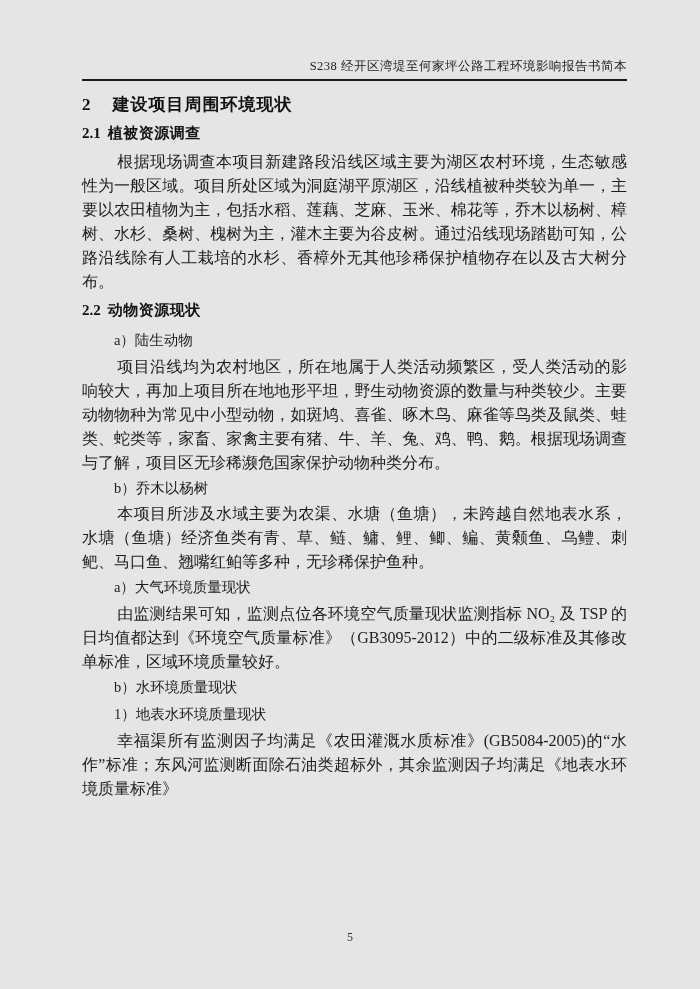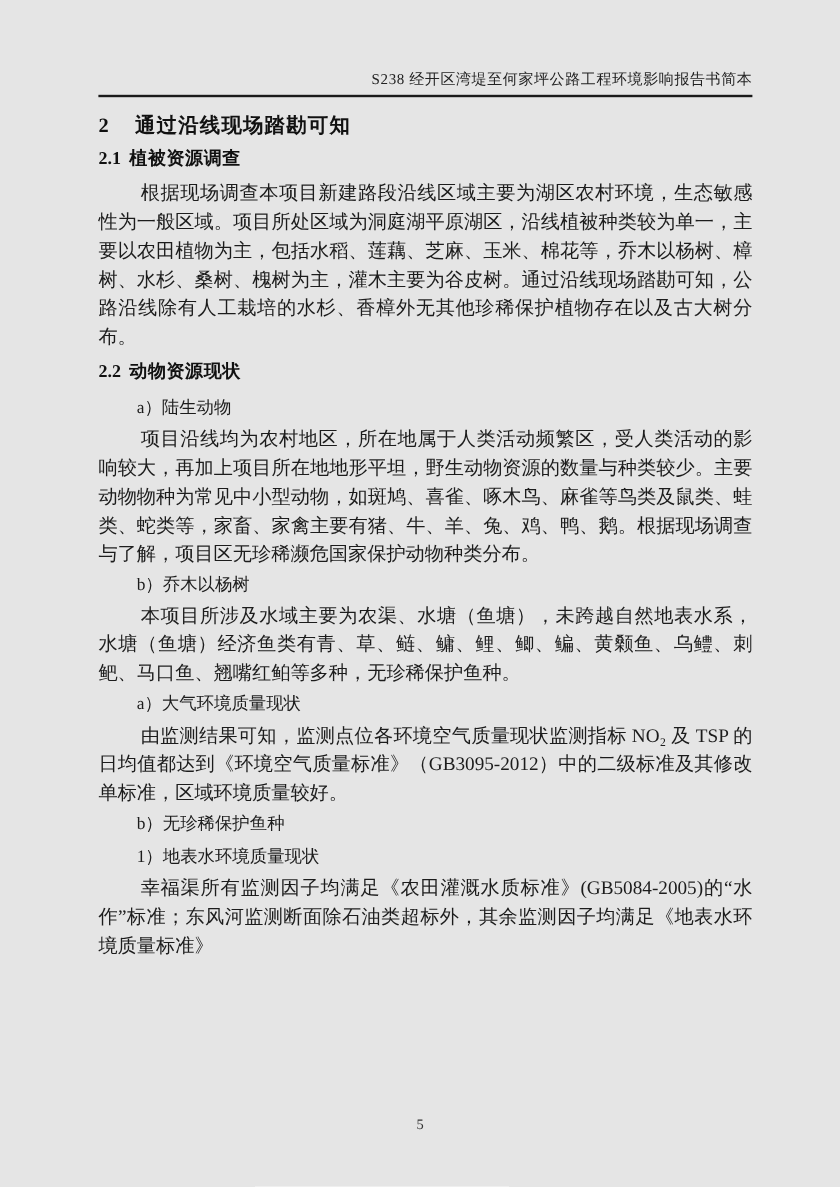--- a/index.html
+++ b/index.html
@@ -89,37 +89,37 @@
 </style>
 </head>
 <body>
 
 <div class="page">
 
   <div class="page-header-title">S238 经开区湾堤至何家坪公路工程环境影响报告书简本</div>
   <hr class="header-rule">
 
   <h1 class="chapter-heading">
-    <span class="num">2</span><span class="ttl">通过沿线现场踏勘可知</span>
+    <span class="num">2</span><span class="ttl">建设项目周围环境现状</span>
   </h1>
 
   <h2 class="section-heading">
     <span class="num">2.1</span><span class="ttl">植被资源调查</span>
   </h2>
   <p class="body-p">根据现场调查本项目新建路段沿线区域主要为湖区农村环境，生态敏感性为一般区域。项目所处区域为洞庭湖平原湖区，沿线植被种类较为单一，主要以农田植物为主，包括水稻、莲藕、芝麻、玉米、棉花等，乔木以杨树、樟树、水杉、桑树、槐树为主，灌木主要为谷皮树。通过沿线现场踏勘可知，公路沿线除有人工栽培的水杉、香樟外无其他珍稀保护植物存在以及古大树分布。</p>
 
   <h2 class="section-heading">
     <span class="num">2.2</span><span class="ttl">动物资源现状</span>
   </h2>
   <p class="sub-heading">a）陆生动物</p>
   <p class="body-p">项目沿线均为农村地区，所在地属于人类活动频繁区，受人类活动的影响较大，再加上项目所在地地形平坦，野生动物资源的数量与种类较少。主要动物物种为常见中小型动物，如斑鸠、喜雀、啄木鸟、麻雀等鸟类及鼠类、蛙类、蛇类等，家畜、家禽主要有猪、牛、羊、兔、鸡、鸭、鹅。根据现场调查与了解，项目区无珍稀濒危国家保护动物种类分布。</p>
   <p class="sub-heading">b）乔木以杨树</p>
   <p class="body-p">本项目所涉及水域主要为农渠、水塘（鱼塘），未跨越自然地表水系，水塘（鱼塘）经济鱼类有青、草、鲢、鳙、鲤、鲫、鳊、黄颡鱼、乌鳢、刺鲃、马口鱼、翘嘴红鲌等多种，无珍稀保护鱼种。</p>
 
   <p class="sub-heading">a）大气环境质量现状</p>
   <p class="body-p">由监测结果可知，监测点位各环境空气质量现状监测指标 NO₂ 及 TSP 的日均值都达到《环境空气质量标准》（GB3095-2012）中的二级标准及其修改单标准，区域环境质量较好。</p>
-  <p class="sub-heading">b）无珍稀保护鱼种</p>
+  <p class="sub-heading">b）水环境质量现状</p>
   <p class="sub-heading">1）地表水环境质量现状</p>
   <p class="body-p">幸福渠所有监测因子均满足《农田灌溉水质标准》(GB5084-2005)的“水作”标准；东风河监测断面除石油类超标外，其余监测因子均满足《地表水环境质量标准》</p>
 
   <div class="page-footer">5</div>
 
 </div>
 
 </body></html>

